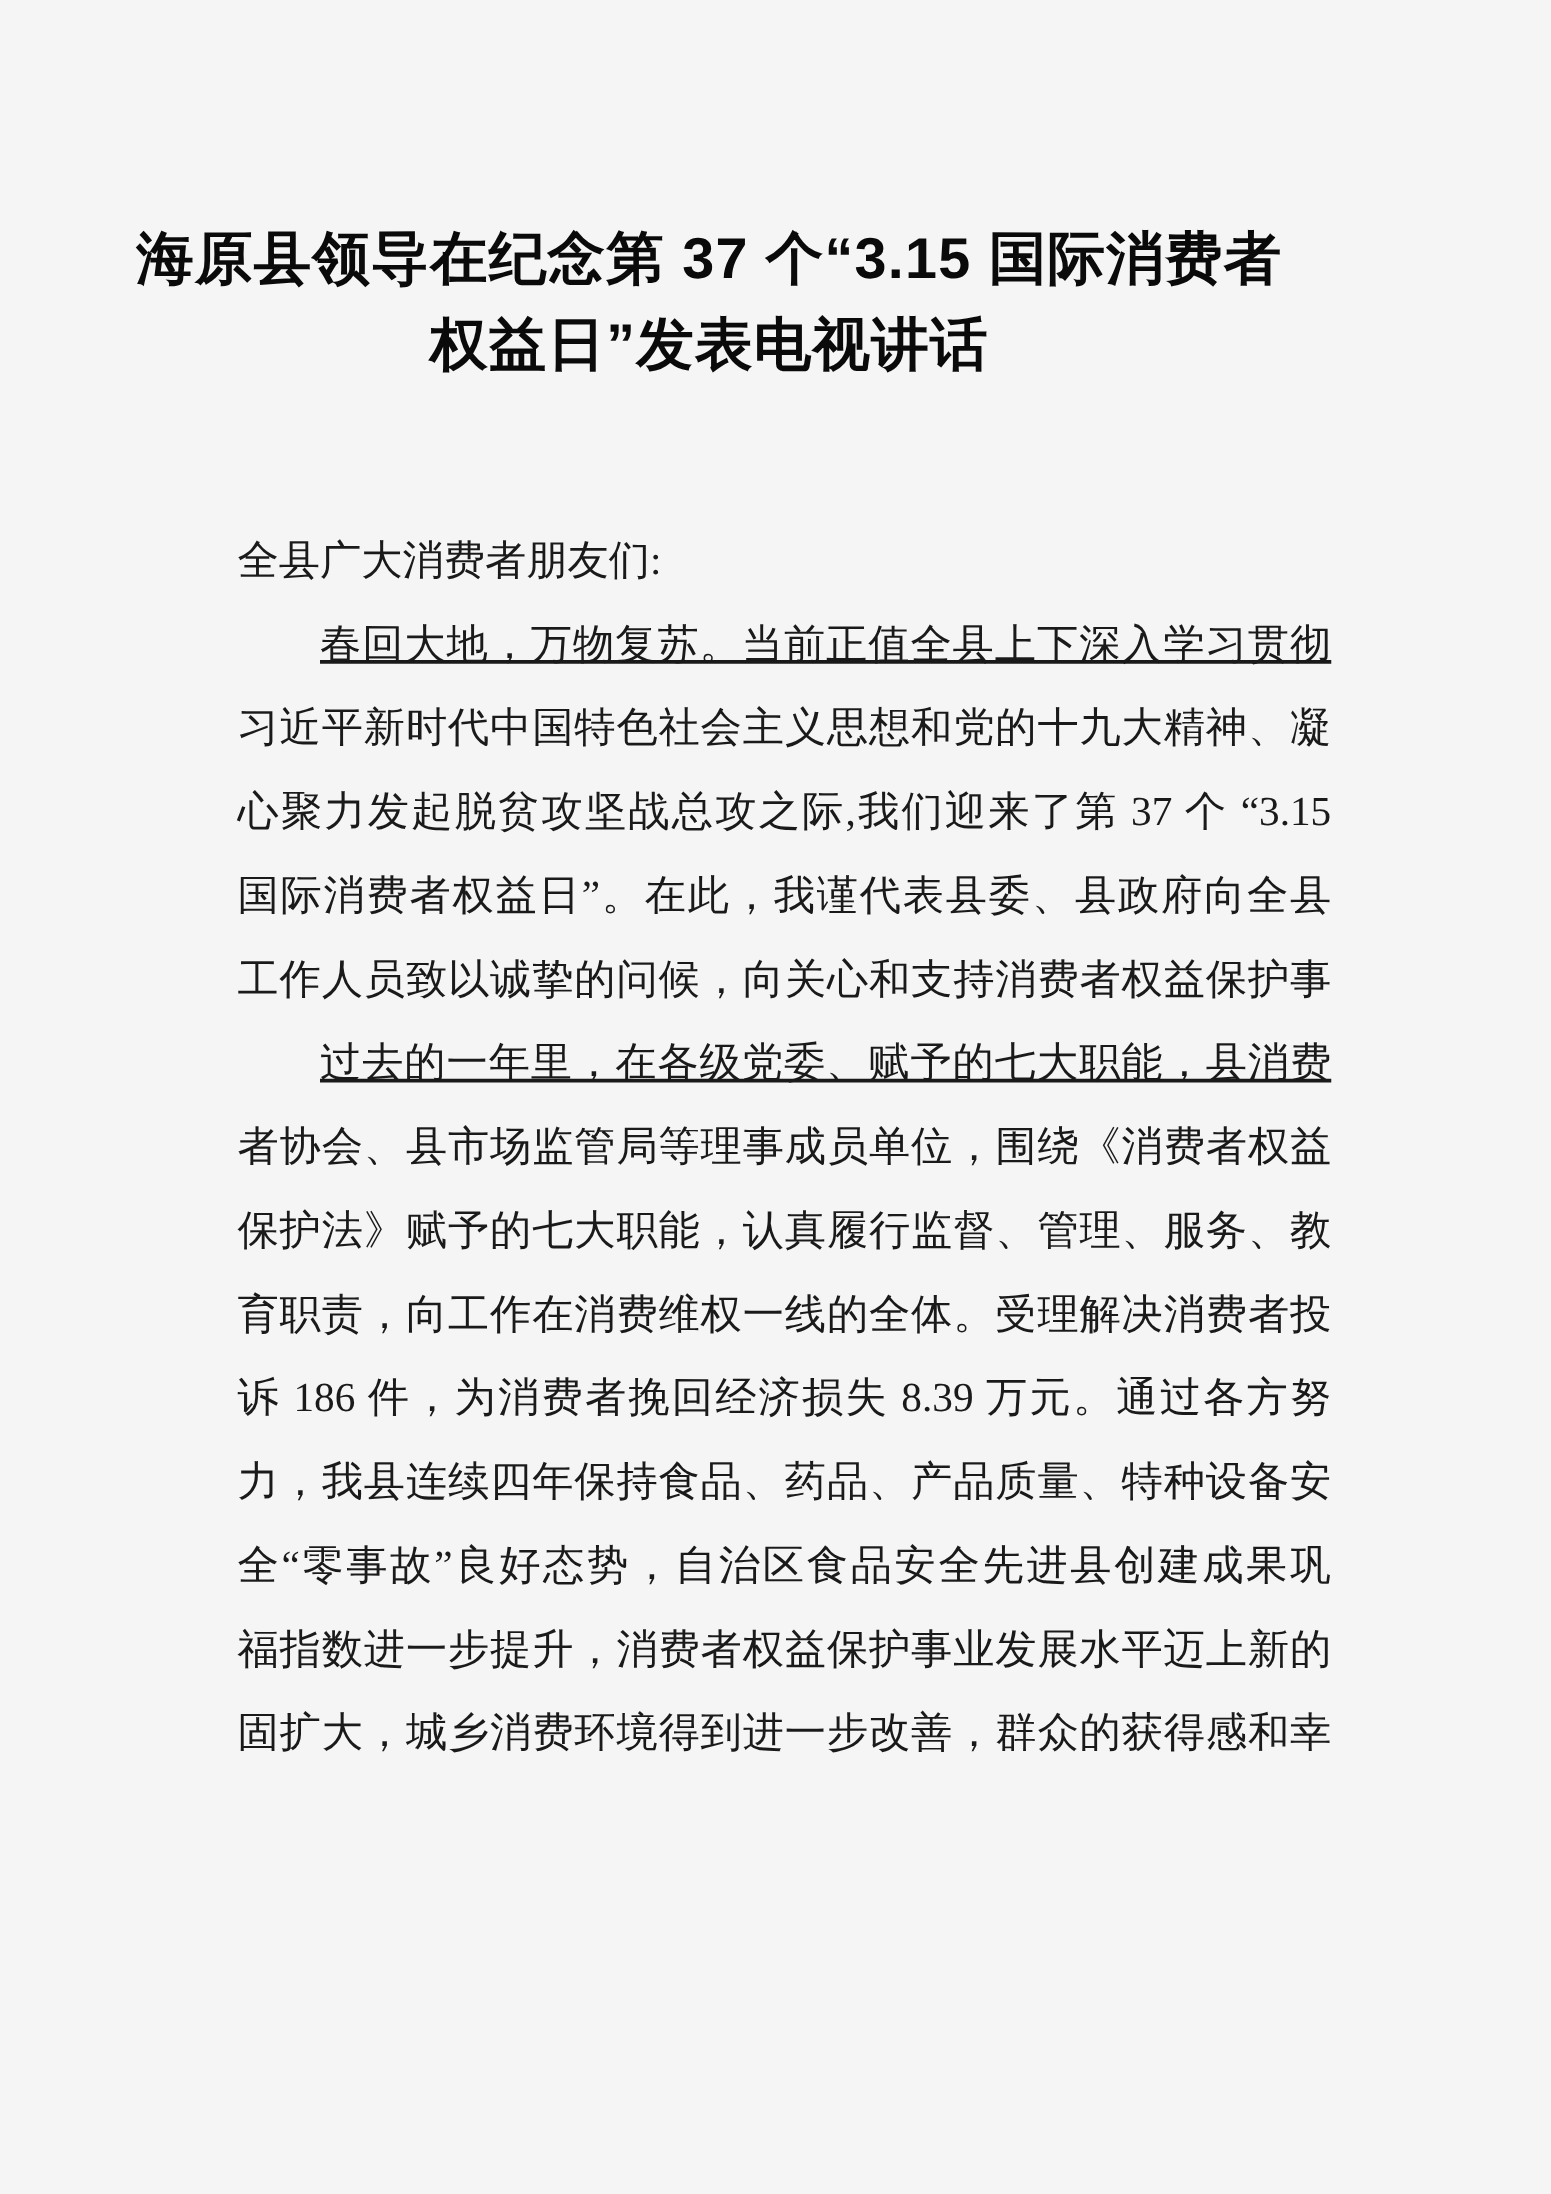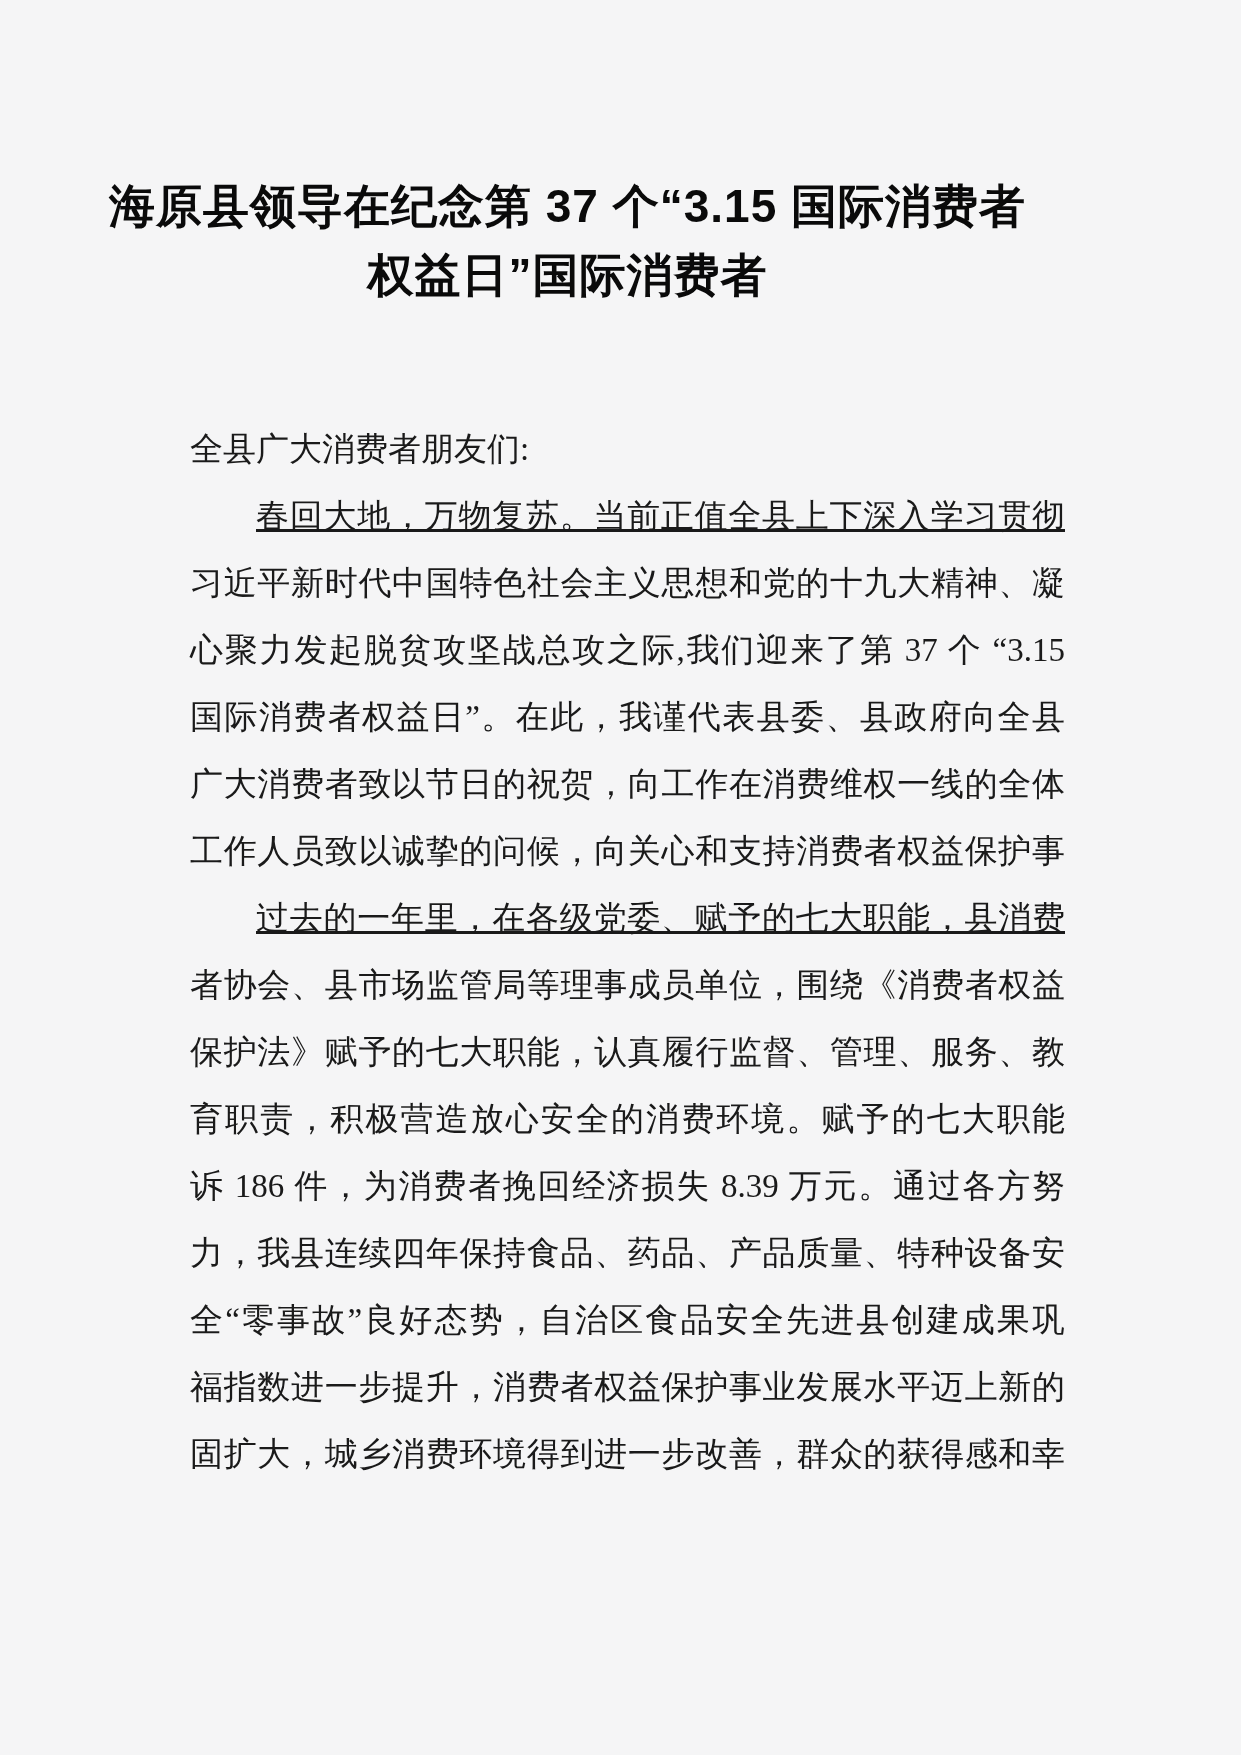--- a/index.html
+++ b/index.html
@@ -61,40 +61,39 @@
   .line.ragged {
     text-align-last: left;
   }
 </style>
 </head>
 <body>
 
 <div class="page">
   <h1 class="doc-title">
     <span class="title-line">海原县领导在纪念第 37 个“3.15 国际消费者</span>
-    <span class="title-line">权益日”国际消费者</span>
+    <span class="title-line">权益日”发表电视讲话</span>
   </h1>
 
   <div class="doc-body">
       <div class="paragraph">
         <div class="line ragged">全县广大消费者朋友们:</div>
       </div>
       <div class="paragraph">
         <div class="line indent">春回大地，万物复苏。当前正值全县上下深入学习贯彻</div>
         <div class="line">习近平新时代中国特色社会主义思想和党的十九大精神、凝</div>
         <div class="line">心聚力发起脱贫攻坚战总攻之际,我们迎来了第 37 个 “3.15</div>
         <div class="line">国际消费者权益日”。在此，我谨代表县委、县政府向全县</div>
-        <div class="line">广大消费者致以节日的祝贺，向工作在消费维权一线的全体</div>
         <div class="line">工作人员致以诚挚的问候，向关心和支持消费者权益保护事</div>
       </div>
       <div class="paragraph">
         <div class="line indent">过去的一年里，在各级党委、赋予的七大职能，县消费</div>
         <div class="line">者协会、县市场监管局等理事成员单位，围绕《消费者权益</div>
         <div class="line">保护法》赋予的七大职能，认真履行监督、管理、服务、教</div>
-        <div class="line">育职责，积极营造放心安全的消费环境。赋予的七大职能</div>
+        <div class="line">育职责，向工作在消费维权一线的全体。受理解决消费者投</div>
         <div class="line">诉 186 件，为消费者挽回经济损失 8.39 万元。通过各方努</div>
         <div class="line">力，我县连续四年保持食品、药品、产品质量、特种设备安</div>
         <div class="line">全“零事故”良好态势，自治区食品安全先进县创建成果巩</div>
         <div class="line">福指数进一步提升，消费者权益保护事业发展水平迈上新的</div>
         <div class="line">固扩大，城乡消费环境得到进一步改善，群众的获得感和幸</div>
       </div>
     </div>
 </div>
 
 </body></html>

